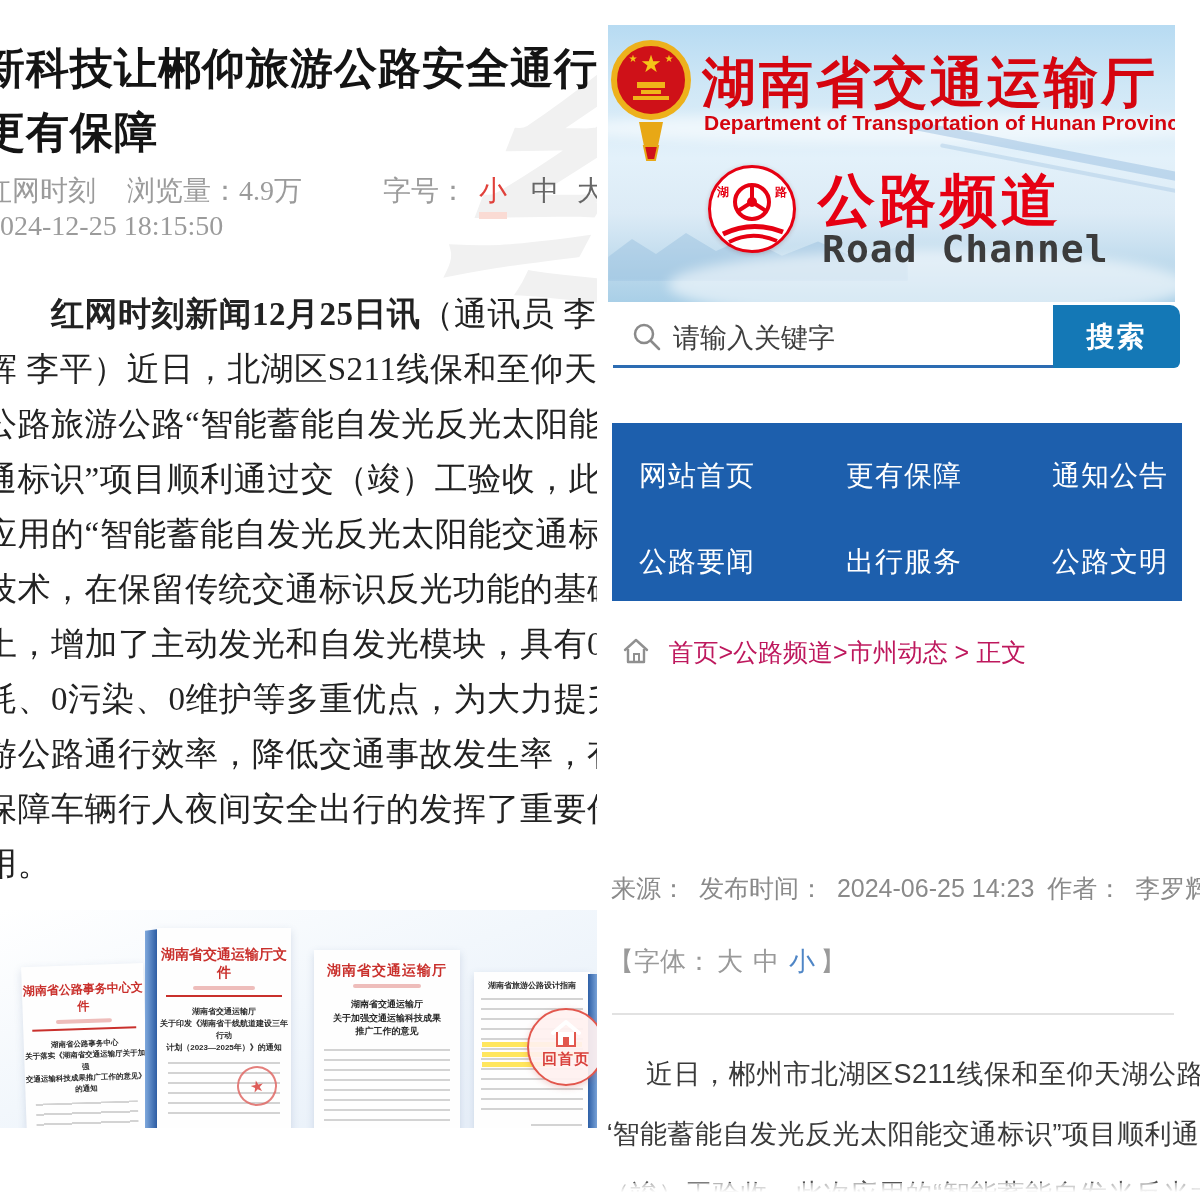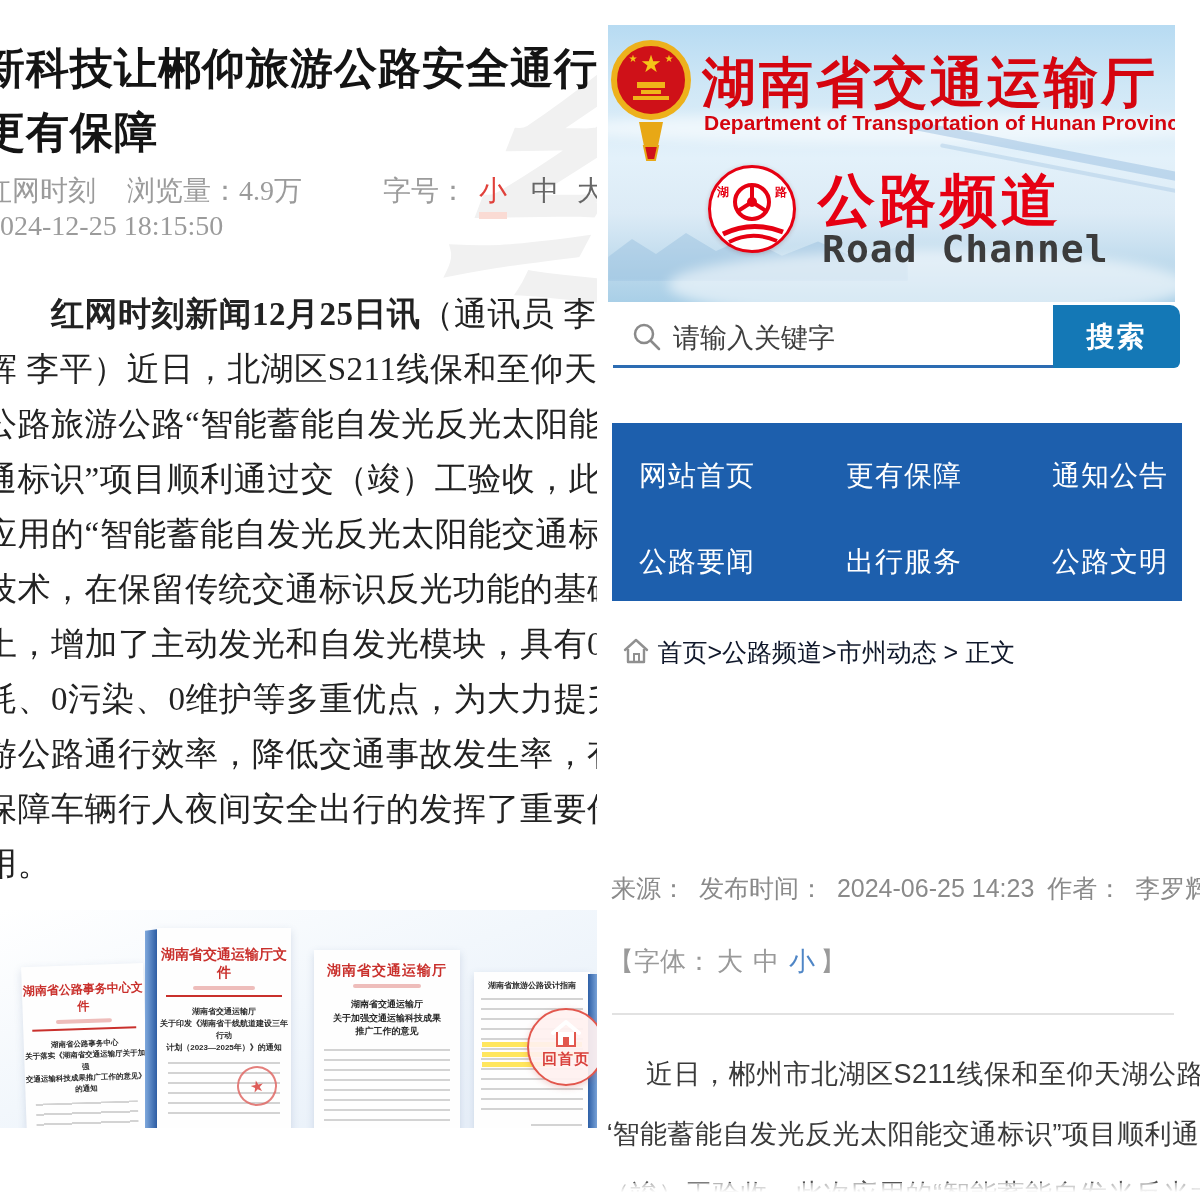--- a/index.html
+++ b/index.html
@@ -88,21 +88,21 @@
   #search-ph { position:absolute; left:60px; top:15px; font-size:27px; color:#3f3f3f; }
   #search-btn { position:absolute; left:445px; top:305px; width:127px; height:63px; background:#1478b6;
                 border-radius:0 10px 6px 0; color:#fff; font-size:28px; font-weight:bold; text-align:center;
                 line-height:63px; letter-spacing:2px; cursor:pointer; border:none; }
 
   #nav { position:absolute; left:4px; top:423px; width:570px; height:178px; background:#1d5fad; }
   .nav-item { position:absolute; color:#fff; font-size:28px; letter-spacing:1px; cursor:pointer; white-space:nowrap; }
 
   #breadcrumb { position:absolute; left:14px; top:636px; height:32px; }
   #breadcrumb svg { vertical-align:-4px; }
-  #breadcrumb .bc-text { font-size:25px; color:#0f172a; margin-left:3px; cursor:pointer; }
+  #breadcrumb .bc-text { font-size:25px; color:#be185d; margin-left:14px; cursor:pointer; }
 
   #a-title { position:absolute; left:0; top:724px; width:586px; text-align:center; font-size:40px; font-weight:bold;
              color:#1c1c1c; line-height:60px; }
   #a-meta { position:absolute; left:0; top:872px; width:586px; text-align:center; font-size:25px; color:#8a8a8a;
             white-space:nowrap; }
   #a-meta span { margin:0 3px; }
   #a-fontsize { position:absolute; left:0; top:944px; width:586px; text-align:left; font-size:26px; color:#9a9a9a; }
   #a-fontsize .opt { margin:0 5px; cursor:pointer; color:#9a9a9a; }
   #a-fontsize .opt.active { color:#4f86c6; }
   #a-divider { position:absolute; left:4px; top:1013px; width:562px; height:2px; background:#e2e2e2; }

